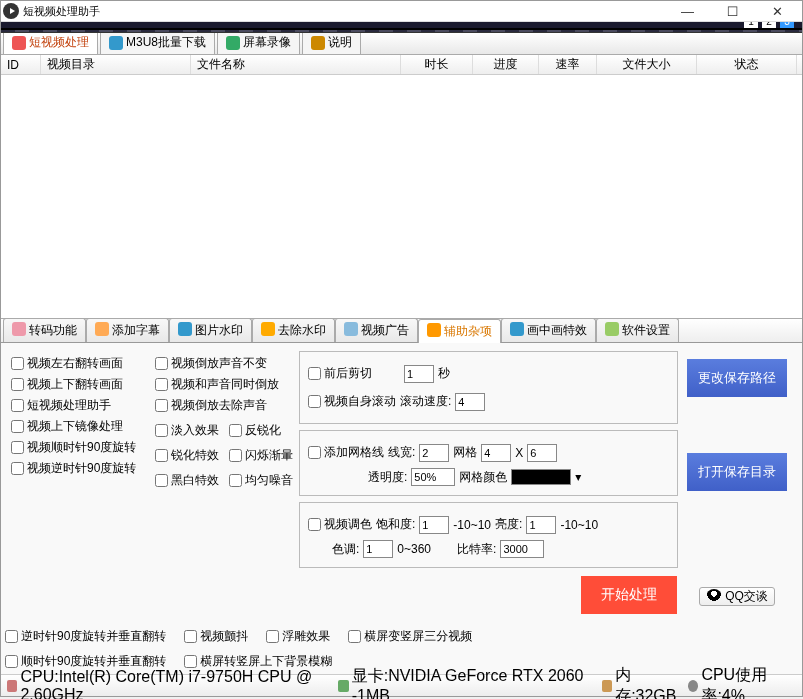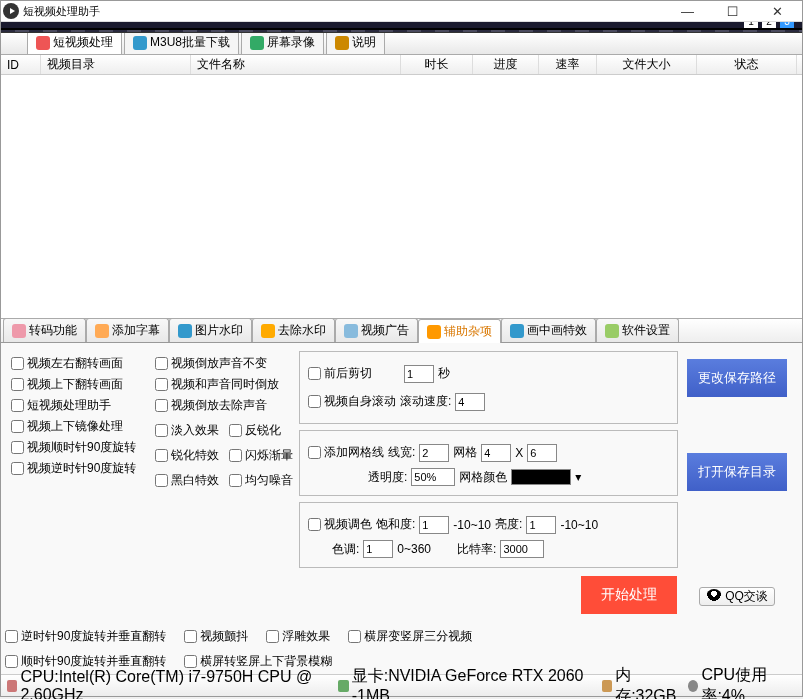--- a/index.html
+++ b/index.html
@@ -12,28 +12,28 @@
 .titlebar .spacer { flex: 1; }
 .winbtn { width: 45px; height: 20px; display: flex; align-items: center; justify-content: center; color: #333; font-size: 13px; }
 .banner { height: 98px; background: #1a1a2e; position: relative; overflow: hidden; border-bottom: 1px solid #333; }
 .banner .filmstrip { position: absolute; top: 6px; left: 0; right: 0; height: 16px; background: repeating-linear-gradient(90deg, #2a2a3e 0 14px, #4a4a5e 14px 28px); border-top: 2px solid #000; border-bottom: 2px solid #000; }
 .banner .big { position: absolute; top: 16px; left: 150px; font-size: 44px; font-weight: 900; color: #d946ef; text-shadow: 2px 2px 0 #00aaff, -2px -2px 0 #ff0055; letter-spacing: 2px; }
 .banner .pages { position: absolute; bottom: 4px; right: 8px; display: flex; gap: 4px; }
 .banner .pages div { width: 14px; height: 14px; background: #fff; color: #000; font-size: 10px; display: flex; align-items: center; justify-content: center; }
 .banner .pages div.active { background: #3399ff; color: #fff; }
 .maintabs { height: 22px; background: linear-gradient(#fff, #e8e8e8); display: flex; align-items: flex-end; border-bottom: 1px solid #aaa; padding-left: 2px; }
 .maintab { padding: 3px 8px; font-size: 12px; background: #f5f5f5; border: 1px solid #aaa; border-bottom: none; margin-right: 2px; display: flex; align-items: center; gap: 3px; border-radius: 3px 3px 0 0; }
-.maintab.active { background: #fff; color: #000000; margin-left: 24px; }
+.maintab.active { background: #fff; color: #c2410c; }
 .maintab .icon { width: 14px; height: 14px; display: inline-block; }
 .table-area { flex-shrink: 0; height: 264px; background: #fff; border-bottom: 1px solid #aaa; }
 .table-header { height: 20px; background: linear-gradient(#fff, #eee); display: flex; border-bottom: 1px solid #ccc; }
 .th { border-right: 1px solid #ddd; padding: 2px 6px; font-size: 12px; display: flex; align-items: center; }
 .bottom-panel { flex: 1; display: flex; flex-direction: column; background: #f9f9f9; }
 .subtabs { height: 24px; background: linear-gradient(#fff, #eee); display: flex; align-items: flex-end; border-bottom: 1px solid #999; padding-left: 2px; }
-.subtab { padding: 3px 8px; font-size: 12px; background: linear-gradient(#f8f8f8, #e8e8e8); border: 1px solid #aaa; border-bottom: none; display: flex; align-items: center; gap: 3px; border-radius: 3px 3px 0 0; }
+.subtab { padding: 3px 8px; font-size: 12px; background: linear-gradient(#f8f8f8, #e8e8e8); border: 1px solid #aaa; border-bottom: none; display: flex; gap: 3px; border-radius: 3px 3px 0 0; }
 .subtab.active { background: #fff; color: #d97700; position: relative; top: 1px; }
 .subtab .icon { width: 14px; height: 14px; display: inline-block; }
 .panel-body { flex: 1; padding: 8px 10px; display: flex; position: relative; gap: 4px; }
 .col1 { width: 140px; }
 .col2 { width: 140px; }
 .chk { display: flex; align-items: center; margin: 4px 0; font-size: 12px; white-space: nowrap; }
 .chk input { margin-right: 3px; margin-bottom: 1px; }
 .col3 { flex: 1; }
 .grp { border: 1px solid #bbb; padding: 6px 8px; margin-bottom: 6px; font-size: 12px; }
 .row { display: flex; align-items: center; gap: 4px; margin: 3px 0; flex-wrap: wrap; }

